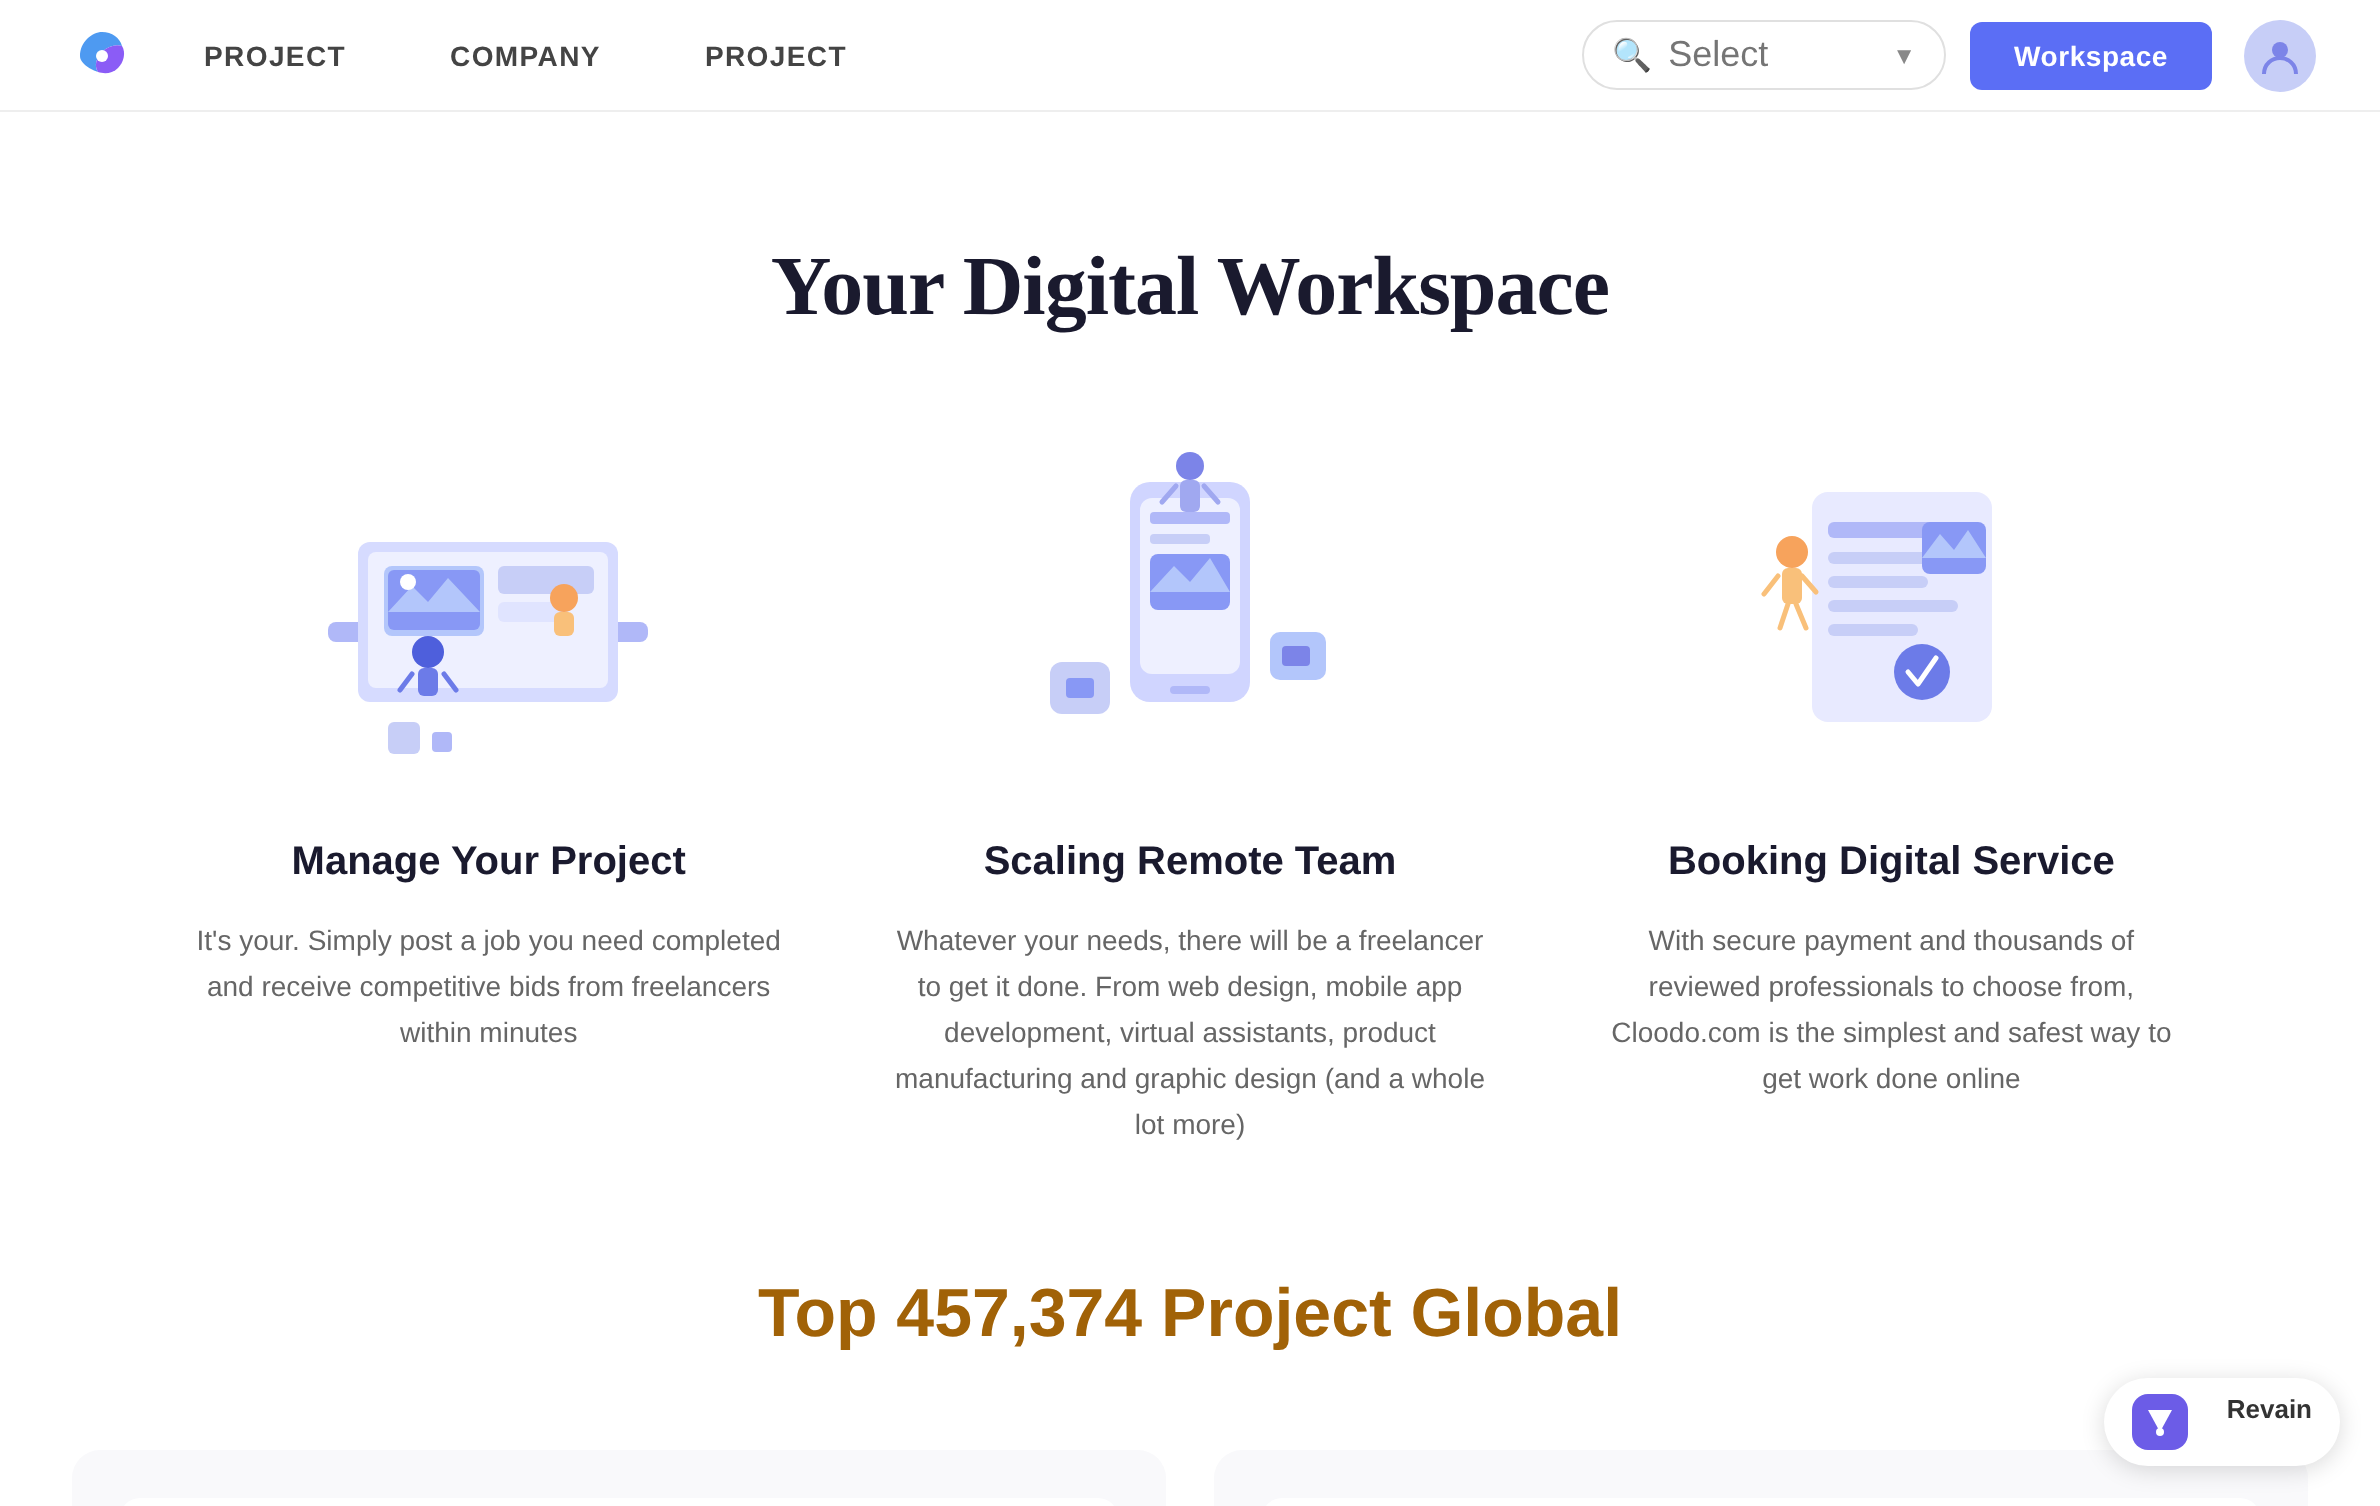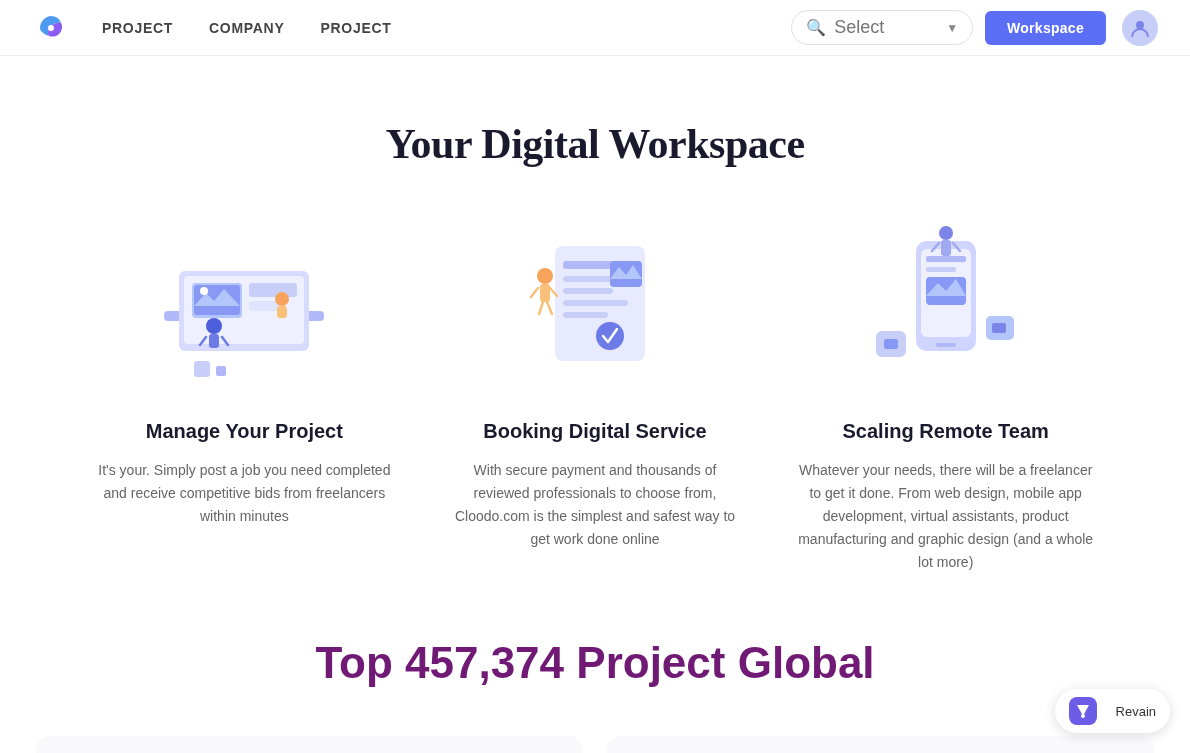--- a/index.html
+++ b/index.html
@@ -23,21 +23,21 @@
       position: relative;
     }
     .nav-logo {
       width: 38px;
       height: 38px;
       margin-right: 32px;
       flex-shrink: 0;
     }
     .nav-links {
       display: flex;
-      gap: 36px;
+      gap: 52px;
       flex: 1;
     }
     .nav-link {
       font-size: 14px;
       font-weight: 600;
       color: #444;
       text-decoration: none;
       letter-spacing: 0.05em;
       cursor: pointer;
     }
@@ -144,23 +144,23 @@
       color: #666;
       line-height: 1.65;
     }
 
     
     .stats-section {
       text-align: center;
       padding: 8px 40px 32px;
     }
     .stats-title {
-      font-size: 44px;
-      font-weight: 700;
-      color: #701a75;
+      font-size: 34px;
+      font-weight: 700;
+      color: #a16207;
     }
 
     
     .cards-row {
       display: flex;
       gap: 24px;
       padding: 16px 36px 0;
     }
     .bottom-card {
       flex: 1;
@@ -187,24 +187,23 @@
     
     .revain-badge {
       position: fixed;
       bottom: 20px;
       right: 20px;
       background: #fff;
       border-radius: 24px;
       box-shadow: 0 2px 12px rgba(0,0,0,0.15);
       padding: 8px 14px;
       display: flex;
-      align-items: center;
       gap: 19px;
       font-size: 13px;
-      font-weight: 400;
+      font-weight: 700;
       color: #333;
       cursor: pointer;
       z-index: 100;
     }
     .revain-icon {
       width: 28px;
       height: 28px;
       background: #6c5ce7;
       border-radius: 8px;
       display: flex;
@@ -289,20 +288,51 @@
         <rect x="60" y="64" width="46" height="30" rx="3" fill="#8898f5"></rect>
         <polygon points="60,85 72,72 80,80 90,68 106,85" fill="#b3c6fb"></polygon>
         <circle cx="70" cy="70" r="4" fill="#fff"></circle>
       </svg>
     </div>
     <h3 class="feature-title">Manage Your Project</h3>
     <p class="feature-desc">It's your. Simply post a job you need completed and receive competitive bids from freelancers within minutes</p>
   </div>
 
   <div class="feature-card">
+    <div class="feature-illustration illus-phone">
+      <svg width="200" height="170" viewBox="0 0 200 170" fill="none" xmlns="http://www.w3.org/2000/svg">
+
+        <rect x="70" y="20" width="60" height="110" rx="10" fill="#d0d5ff"></rect>
+        <rect x="75" y="28" width="50" height="88" rx="6" fill="#eef0ff"></rect>
+
+        <rect x="80" y="35" width="40" height="6" rx="2" fill="#b0b8f8"></rect>
+        <rect x="80" y="46" width="30" height="5" rx="2" fill="#c7cef7"></rect>
+
+        <rect x="80" y="56" width="40" height="28" rx="4" fill="#8898f5"></rect>
+        <polygon points="80,75 92,62 100,70 110,58 120,75" fill="#b3c6fb"></polygon>
+
+        <circle cx="100" cy="12" r="7" fill="#7c84e8"></circle>
+        <rect x="95" y="19" width="10" height="16" rx="3" fill="#a0a8f0"></rect>
+        <line x1="93" y1="22" x2="86" y2="30" stroke="#a0a8f0" stroke-width="2.5" stroke-linecap="round"></line>
+        <line x1="107" y1="22" x2="114" y2="30" stroke="#a0a8f0" stroke-width="2.5" stroke-linecap="round"></line>
+
+        <rect x="30" y="110" width="30" height="26" rx="6" fill="#c7cef7"></rect>
+        <rect x="38" y="118" width="14" height="10" rx="2" fill="#8898f5"></rect>
+
+        <rect x="140" y="95" width="28" height="24" rx="5" fill="#b3c6fb"></rect>
+        <rect x="146" y="102" width="14" height="10" rx="2" fill="#7c84e8"></rect>
+
+        <rect x="90" y="122" width="20" height="4" rx="2" fill="#b0b8f8"></rect>
+      </svg>
+    </div>
+    <h3 class="feature-title">Scaling Remote Team</h3>
+    <p class="feature-desc">Whatever your needs, there will be a freelancer to get it done. From web design, mobile app development, virtual assistants, product manufacturing and graphic design (and a whole lot more)</p>
+  </div>
+
+  <div class="feature-card">
     <div class="feature-illustration illus-doc">
       <svg width="200" height="170" viewBox="0 0 200 170" fill="none" xmlns="http://www.w3.org/2000/svg">
 
         <rect x="60" y="25" width="90" height="115" rx="8" fill="#e8eaff"></rect>
         <rect x="68" y="40" width="74" height="8" rx="3" fill="#b0b8f8"></rect>
         <rect x="68" y="55" width="60" height="6" rx="3" fill="#c7cef7"></rect>
         <rect x="68" y="67" width="50" height="6" rx="3" fill="#c7cef7"></rect>
         <rect x="68" y="79" width="65" height="6" rx="3" fill="#c7cef7"></rect>
         <rect x="68" y="91" width="45" height="6" rx="3" fill="#c7cef7"></rect>
 
@@ -317,51 +347,20 @@
         <line x1="43" y1="67" x2="36" y2="76" stroke="#f9c07a" stroke-width="2.5" stroke-linecap="round"></line>
         <line x1="55" y1="67" x2="62" y2="75" stroke="#f9c07a" stroke-width="2.5" stroke-linecap="round"></line>
         <line x1="48" y1="81" x2="44" y2="93" stroke="#f9c07a" stroke-width="2.5" stroke-linecap="round"></line>
         <line x1="52" y1="81" x2="57" y2="93" stroke="#f9c07a" stroke-width="2.5" stroke-linecap="round"></line>
       </svg>
     </div>
     <h3 class="feature-title">Booking Digital Service</h3>
     <p class="feature-desc">With secure payment and thousands of reviewed professionals to choose from, Cloodo.com is the simplest and safest way to get work done online</p>
   </div>
 
-  <div class="feature-card">
-    <div class="feature-illustration illus-phone">
-      <svg width="200" height="170" viewBox="0 0 200 170" fill="none" xmlns="http://www.w3.org/2000/svg">
-
-        <rect x="70" y="20" width="60" height="110" rx="10" fill="#d0d5ff"></rect>
-        <rect x="75" y="28" width="50" height="88" rx="6" fill="#eef0ff"></rect>
-
-        <rect x="80" y="35" width="40" height="6" rx="2" fill="#b0b8f8"></rect>
-        <rect x="80" y="46" width="30" height="5" rx="2" fill="#c7cef7"></rect>
-
-        <rect x="80" y="56" width="40" height="28" rx="4" fill="#8898f5"></rect>
-        <polygon points="80,75 92,62 100,70 110,58 120,75" fill="#b3c6fb"></polygon>
-
-        <circle cx="100" cy="12" r="7" fill="#7c84e8"></circle>
-        <rect x="95" y="19" width="10" height="16" rx="3" fill="#a0a8f0"></rect>
-        <line x1="93" y1="22" x2="86" y2="30" stroke="#a0a8f0" stroke-width="2.5" stroke-linecap="round"></line>
-        <line x1="107" y1="22" x2="114" y2="30" stroke="#a0a8f0" stroke-width="2.5" stroke-linecap="round"></line>
-
-        <rect x="30" y="110" width="30" height="26" rx="6" fill="#c7cef7"></rect>
-        <rect x="38" y="118" width="14" height="10" rx="2" fill="#8898f5"></rect>
-
-        <rect x="140" y="95" width="28" height="24" rx="5" fill="#b3c6fb"></rect>
-        <rect x="146" y="102" width="14" height="10" rx="2" fill="#7c84e8"></rect>
-
-        <rect x="90" y="122" width="20" height="4" rx="2" fill="#b0b8f8"></rect>
-      </svg>
-    </div>
-    <h3 class="feature-title">Scaling Remote Team</h3>
-    <p class="feature-desc">Whatever your needs, there will be a freelancer to get it done. From web design, mobile app development, virtual assistants, product manufacturing and graphic design (and a whole lot more)</p>
-  </div>
-
 </section>
 
 <section class="stats-section">
   <h2 class="stats-title">Top 457,374 Project Global</h2>
 </section>
 
 <div class="cards-row">
   <div class="bottom-card">
     <div class="bottom-card-inner">
       

